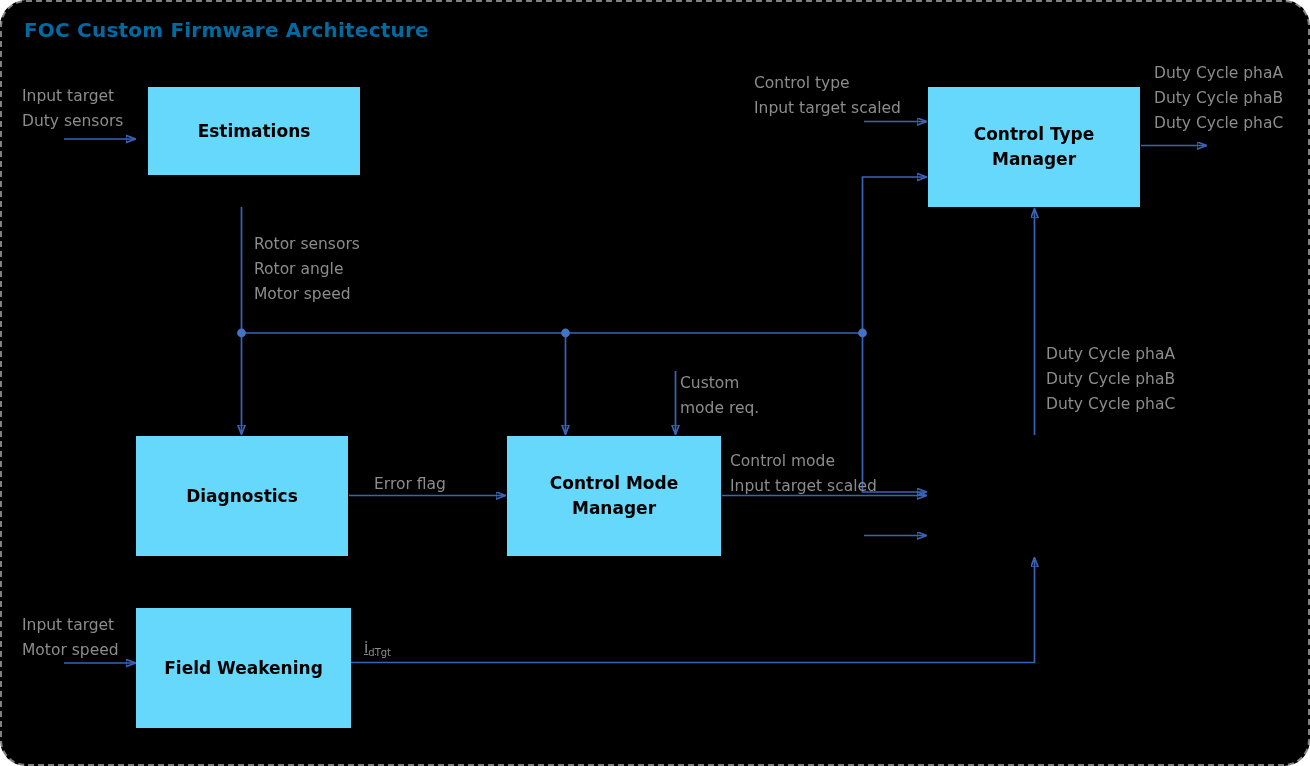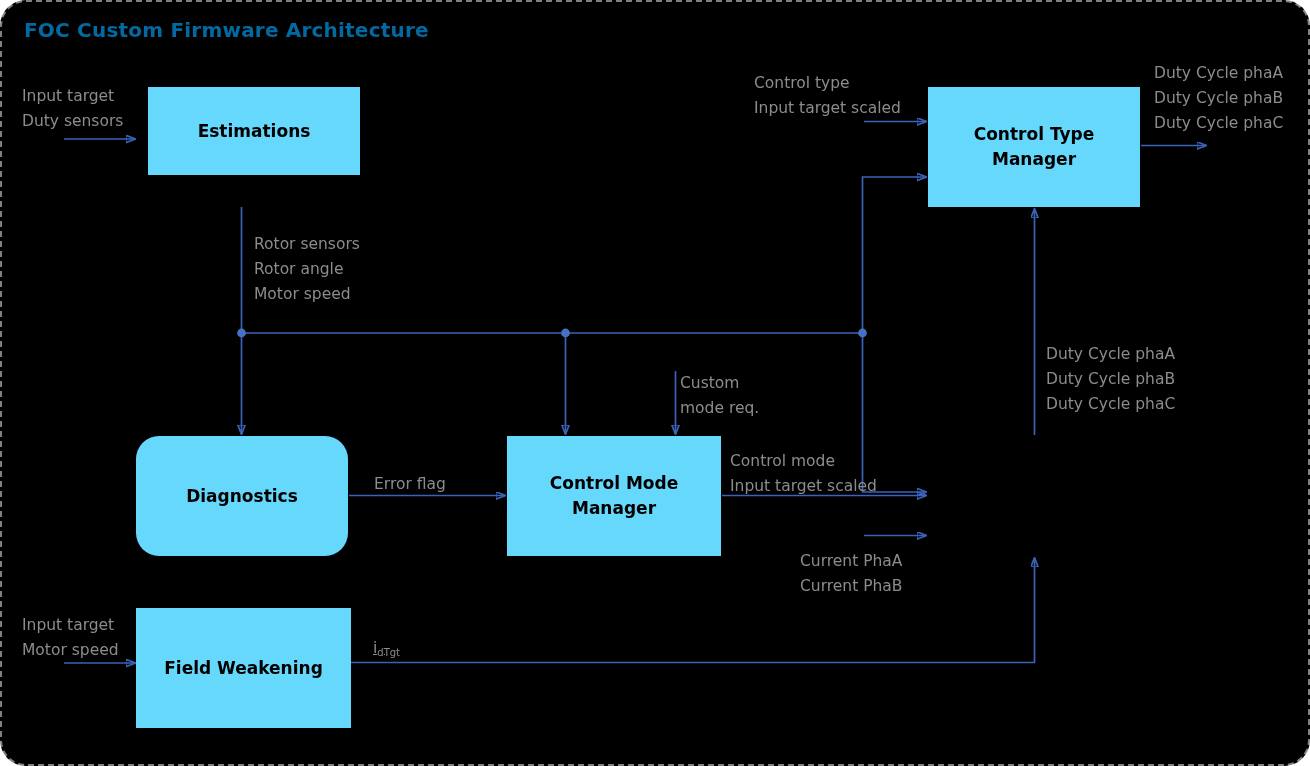--- a/index.html
+++ b/index.html
@@ -123,21 +123,21 @@
   </svg>
 
   <div class="block" style="left:134px; top:85px; width:212px; height:88px; background:#66d8fb;margin-left:12px;">
     <span class="blabel">Estimations</span>
   </div>
 
   <div class="block" style="left:926px; top:85px; width:212px; height:120px; background:#66d8fb;">
     <span class="blabel">Control Type<br>Manager</span>
   </div>
 
-  <div class="block" style="left:134px; top:434px; width:212px; height:120px; background:#66d8fb;border-radius:23px;">
+  <div class="block" style="left:134px; top:434px; width:212px; height:120px; background:#66d8fb;">
     <span class="blabel">Diagnostics</span>
   </div>
 
   <div class="block" style="left:505px; top:434px; width:214px; height:120px; background:#66d8fb;">
     <span class="blabel">Control Mode<br>Manager</span>
   </div>
 
 
   <div class="block" style="left:134px; top:606px; width:215px; height:120px; background:#66d8fb;">
     <span class="blabel">Field Weakening</span>
@@ -178,27 +178,23 @@
     <div>Duty Cycle phaA</div>
     <div>Duty Cycle phaB</div>
     <div>Duty Cycle phaC</div>
   </div>
 
   <div class="lbl" style="left:728px; top:447px;">
     <div>Control mode</div>
     <div>Input target scaled</div>
   </div>
 
-  <div class="lbl" style="left:798px; top:547px;">
-    <div>Current PhaA</div>
-    <div>Current PhaB</div>
-  </div>
 
   <div class="lbl" style="left:20px; top:611px;">
     <div>Input target</div>
     <div>Motor speed</div>
   </div>
 
-  <div class="lbl sub" style="left:371px; top:634px;text-decoration:underline;">
+  <div class="lbl sub" style="left:362px; top:634px;text-decoration:underline;">
     <div><span id="idtgt-slot">i<sub>dTgt</sub></span></div>
   </div>
 
 </div>
 
 </body></html>

